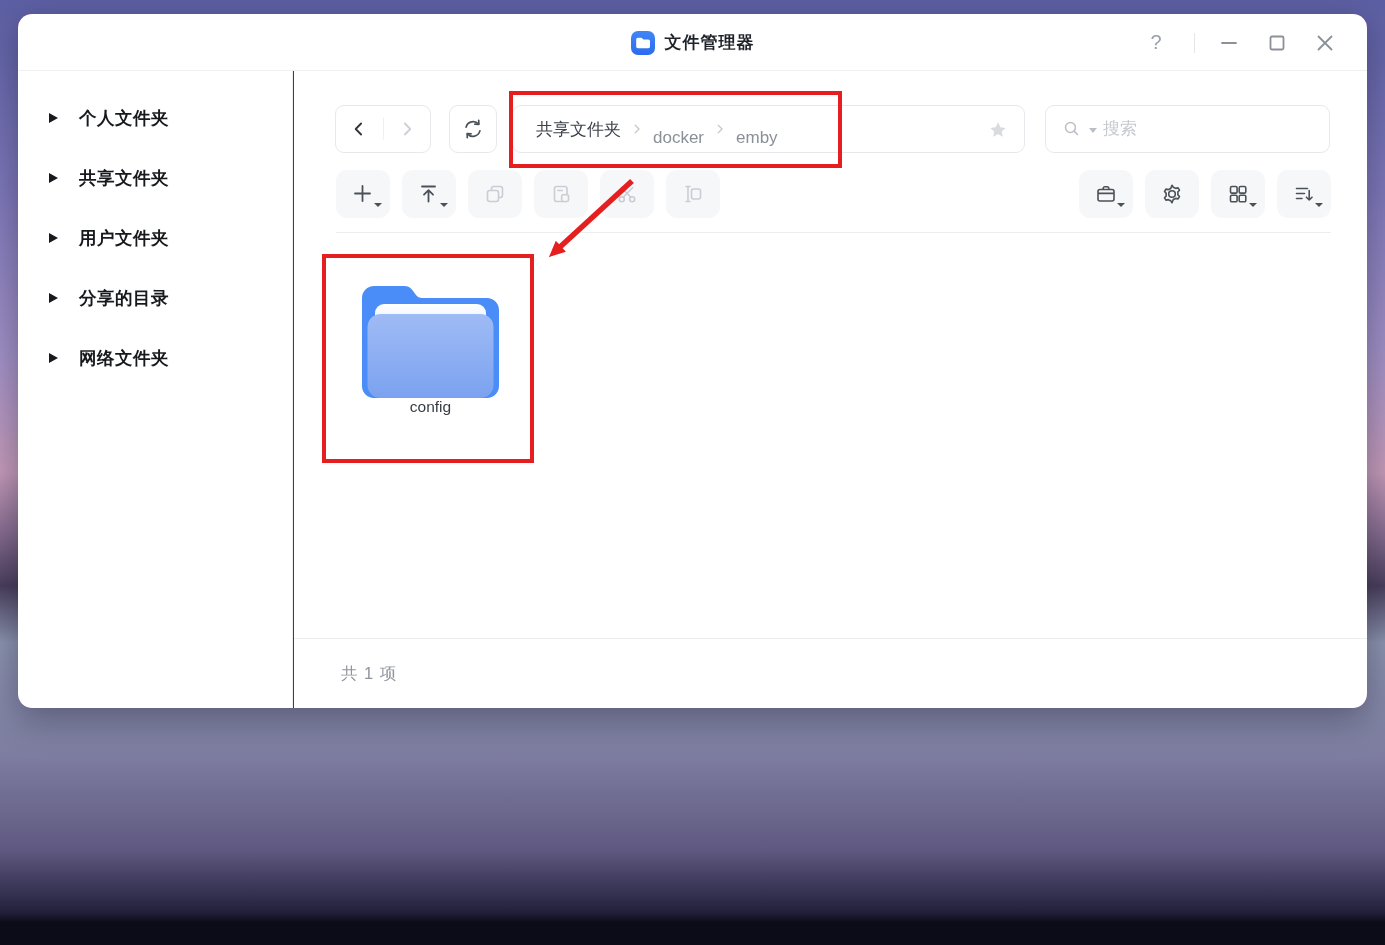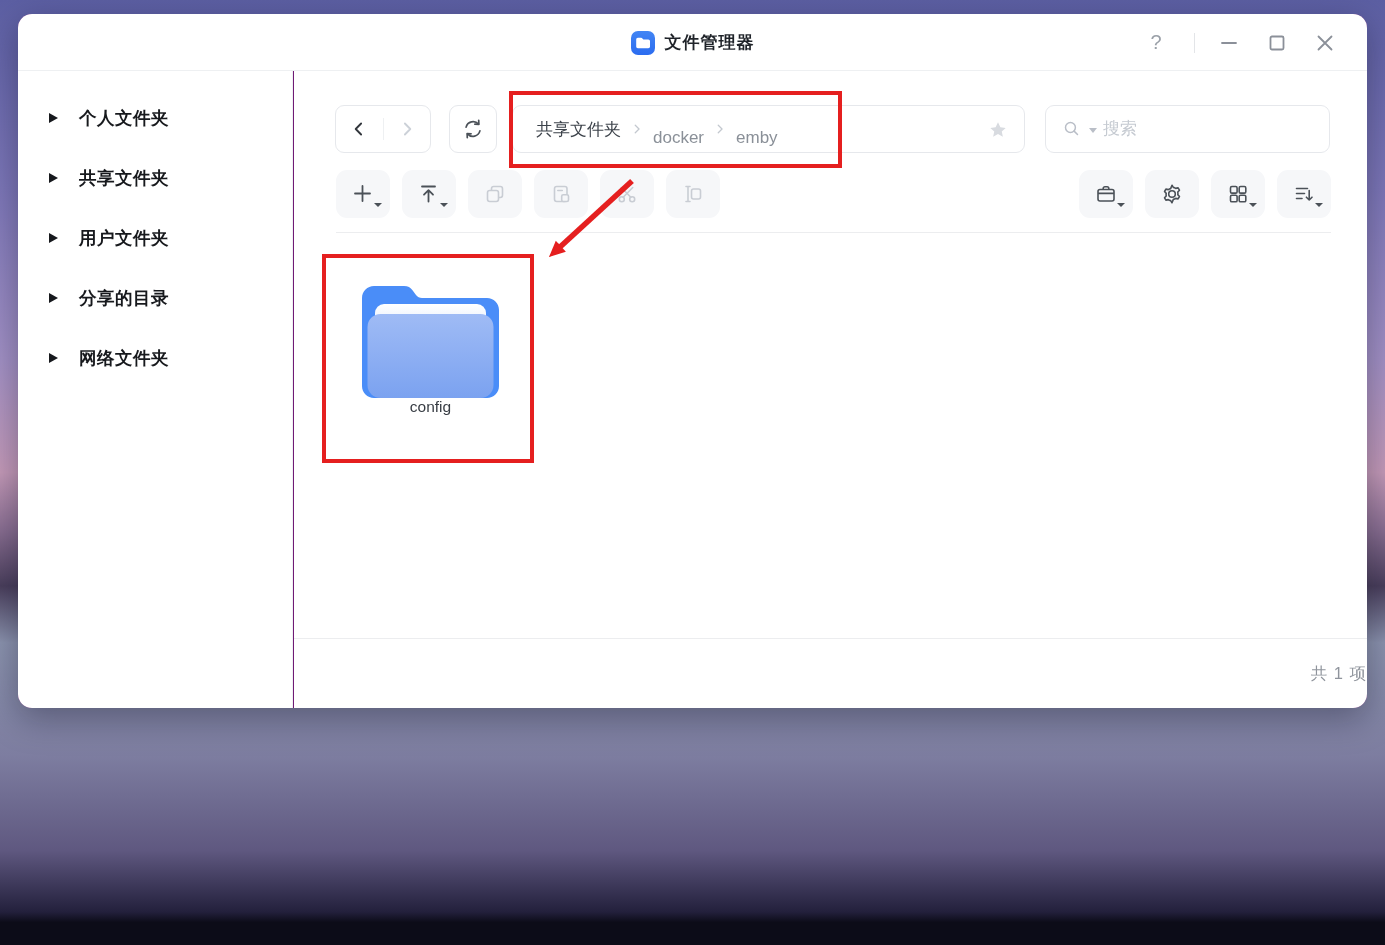--- a/index.html
+++ b/index.html
@@ -71,21 +71,21 @@
   .ic-dis { color:#c9cdd4; }
   .toolbar-divider { position:absolute; left:42px; right:36px; top:161px;
     height:1px; background:#ecedef; }
   
   .file-tile { position:absolute; left:31px; top:185px; width:211px; height:207px;
     display:flex; flex-direction:column; align-items:center; cursor:pointer; }
   .folder-svg { margin-top:22px; }
   .file-label { font-size:15.5px; color:#383d44; }
   
   .statusbar { position:absolute; left:0; right:0; bottom:0; height:70px;
-    border-top:1px solid #ecedef; display:flex; align-items:center; padding-left:47px;justify-content:flex-end; }
+    border-top:1px solid #ecedef; display:flex; align-items:center; padding-left:47px; }
   .status-text { font-size:16.5px; color:#8f949c; letter-spacing:1px; }
   
   .anno { position:absolute; pointer-events:none; }
   .anno-box { border:4px solid #e51f1f; }
   .anno-box-1 { left:509px; top:91px; width:333px; height:77px; }
   .anno-box-2 { left:322px; top:254px; width:212px; height:209px; }
   .anno-arrow { left:500px; top:150px; width:210px; height:130px; }
 </style>
 </head>
 <body>

